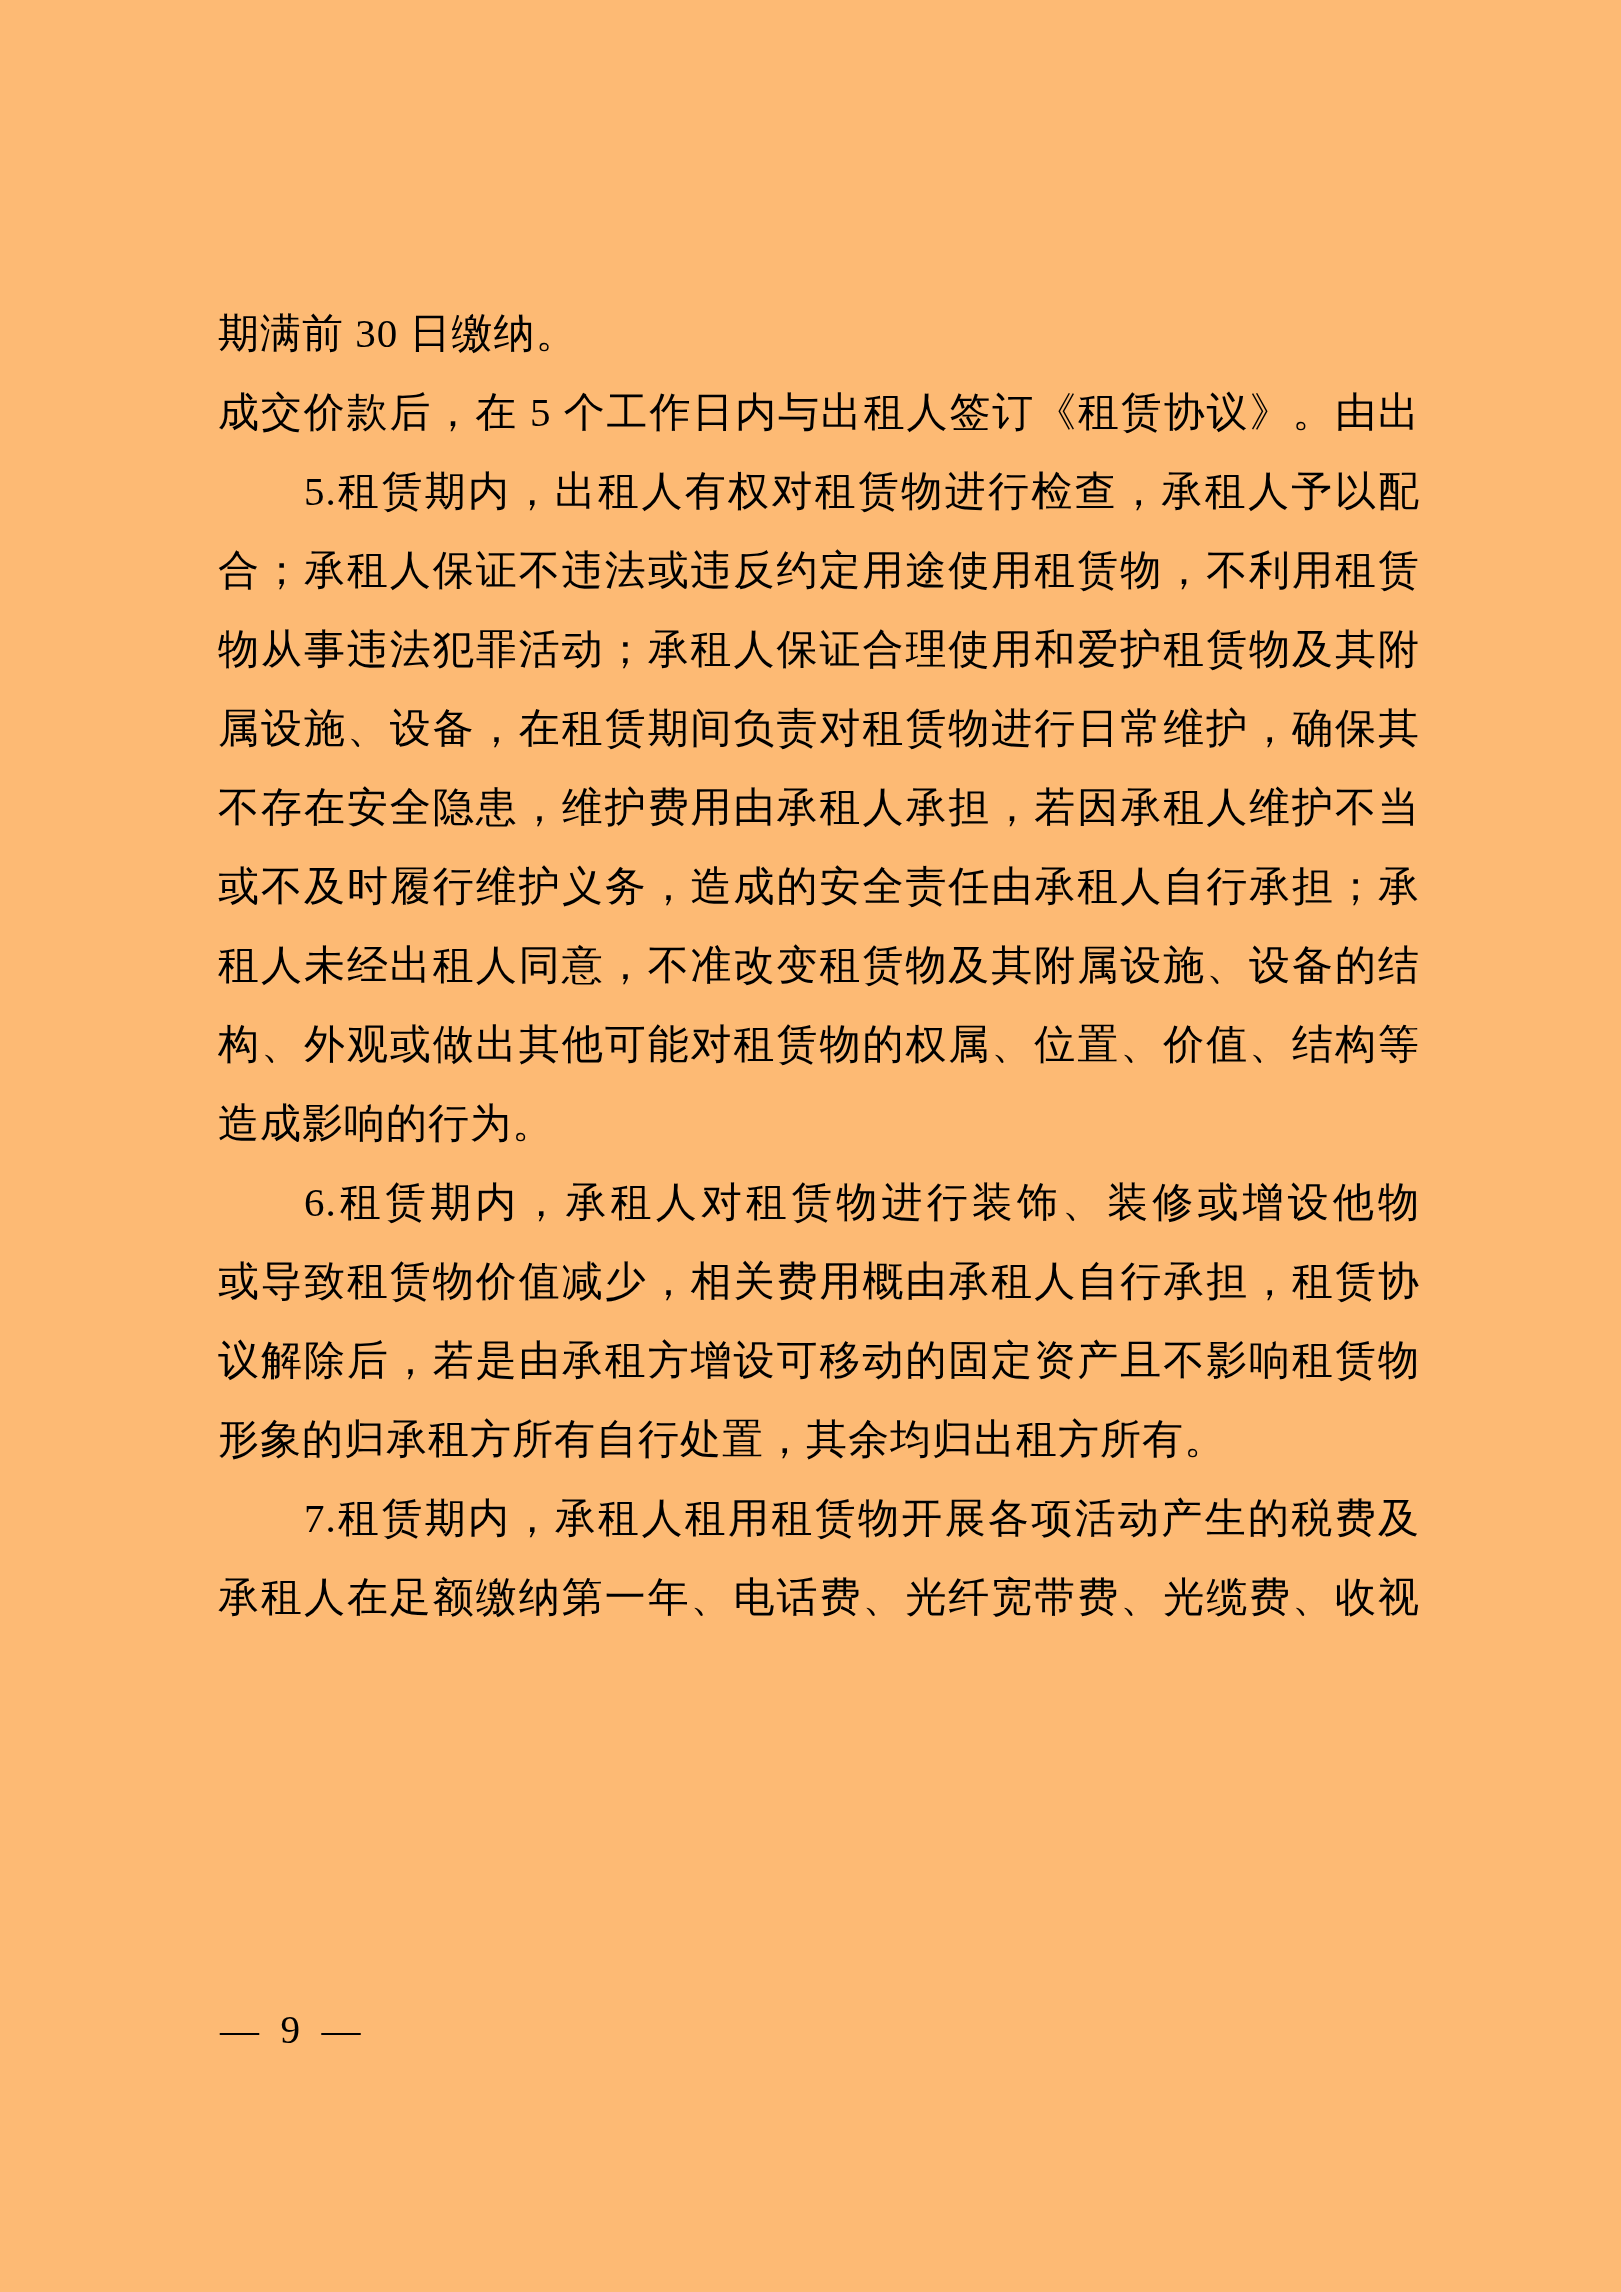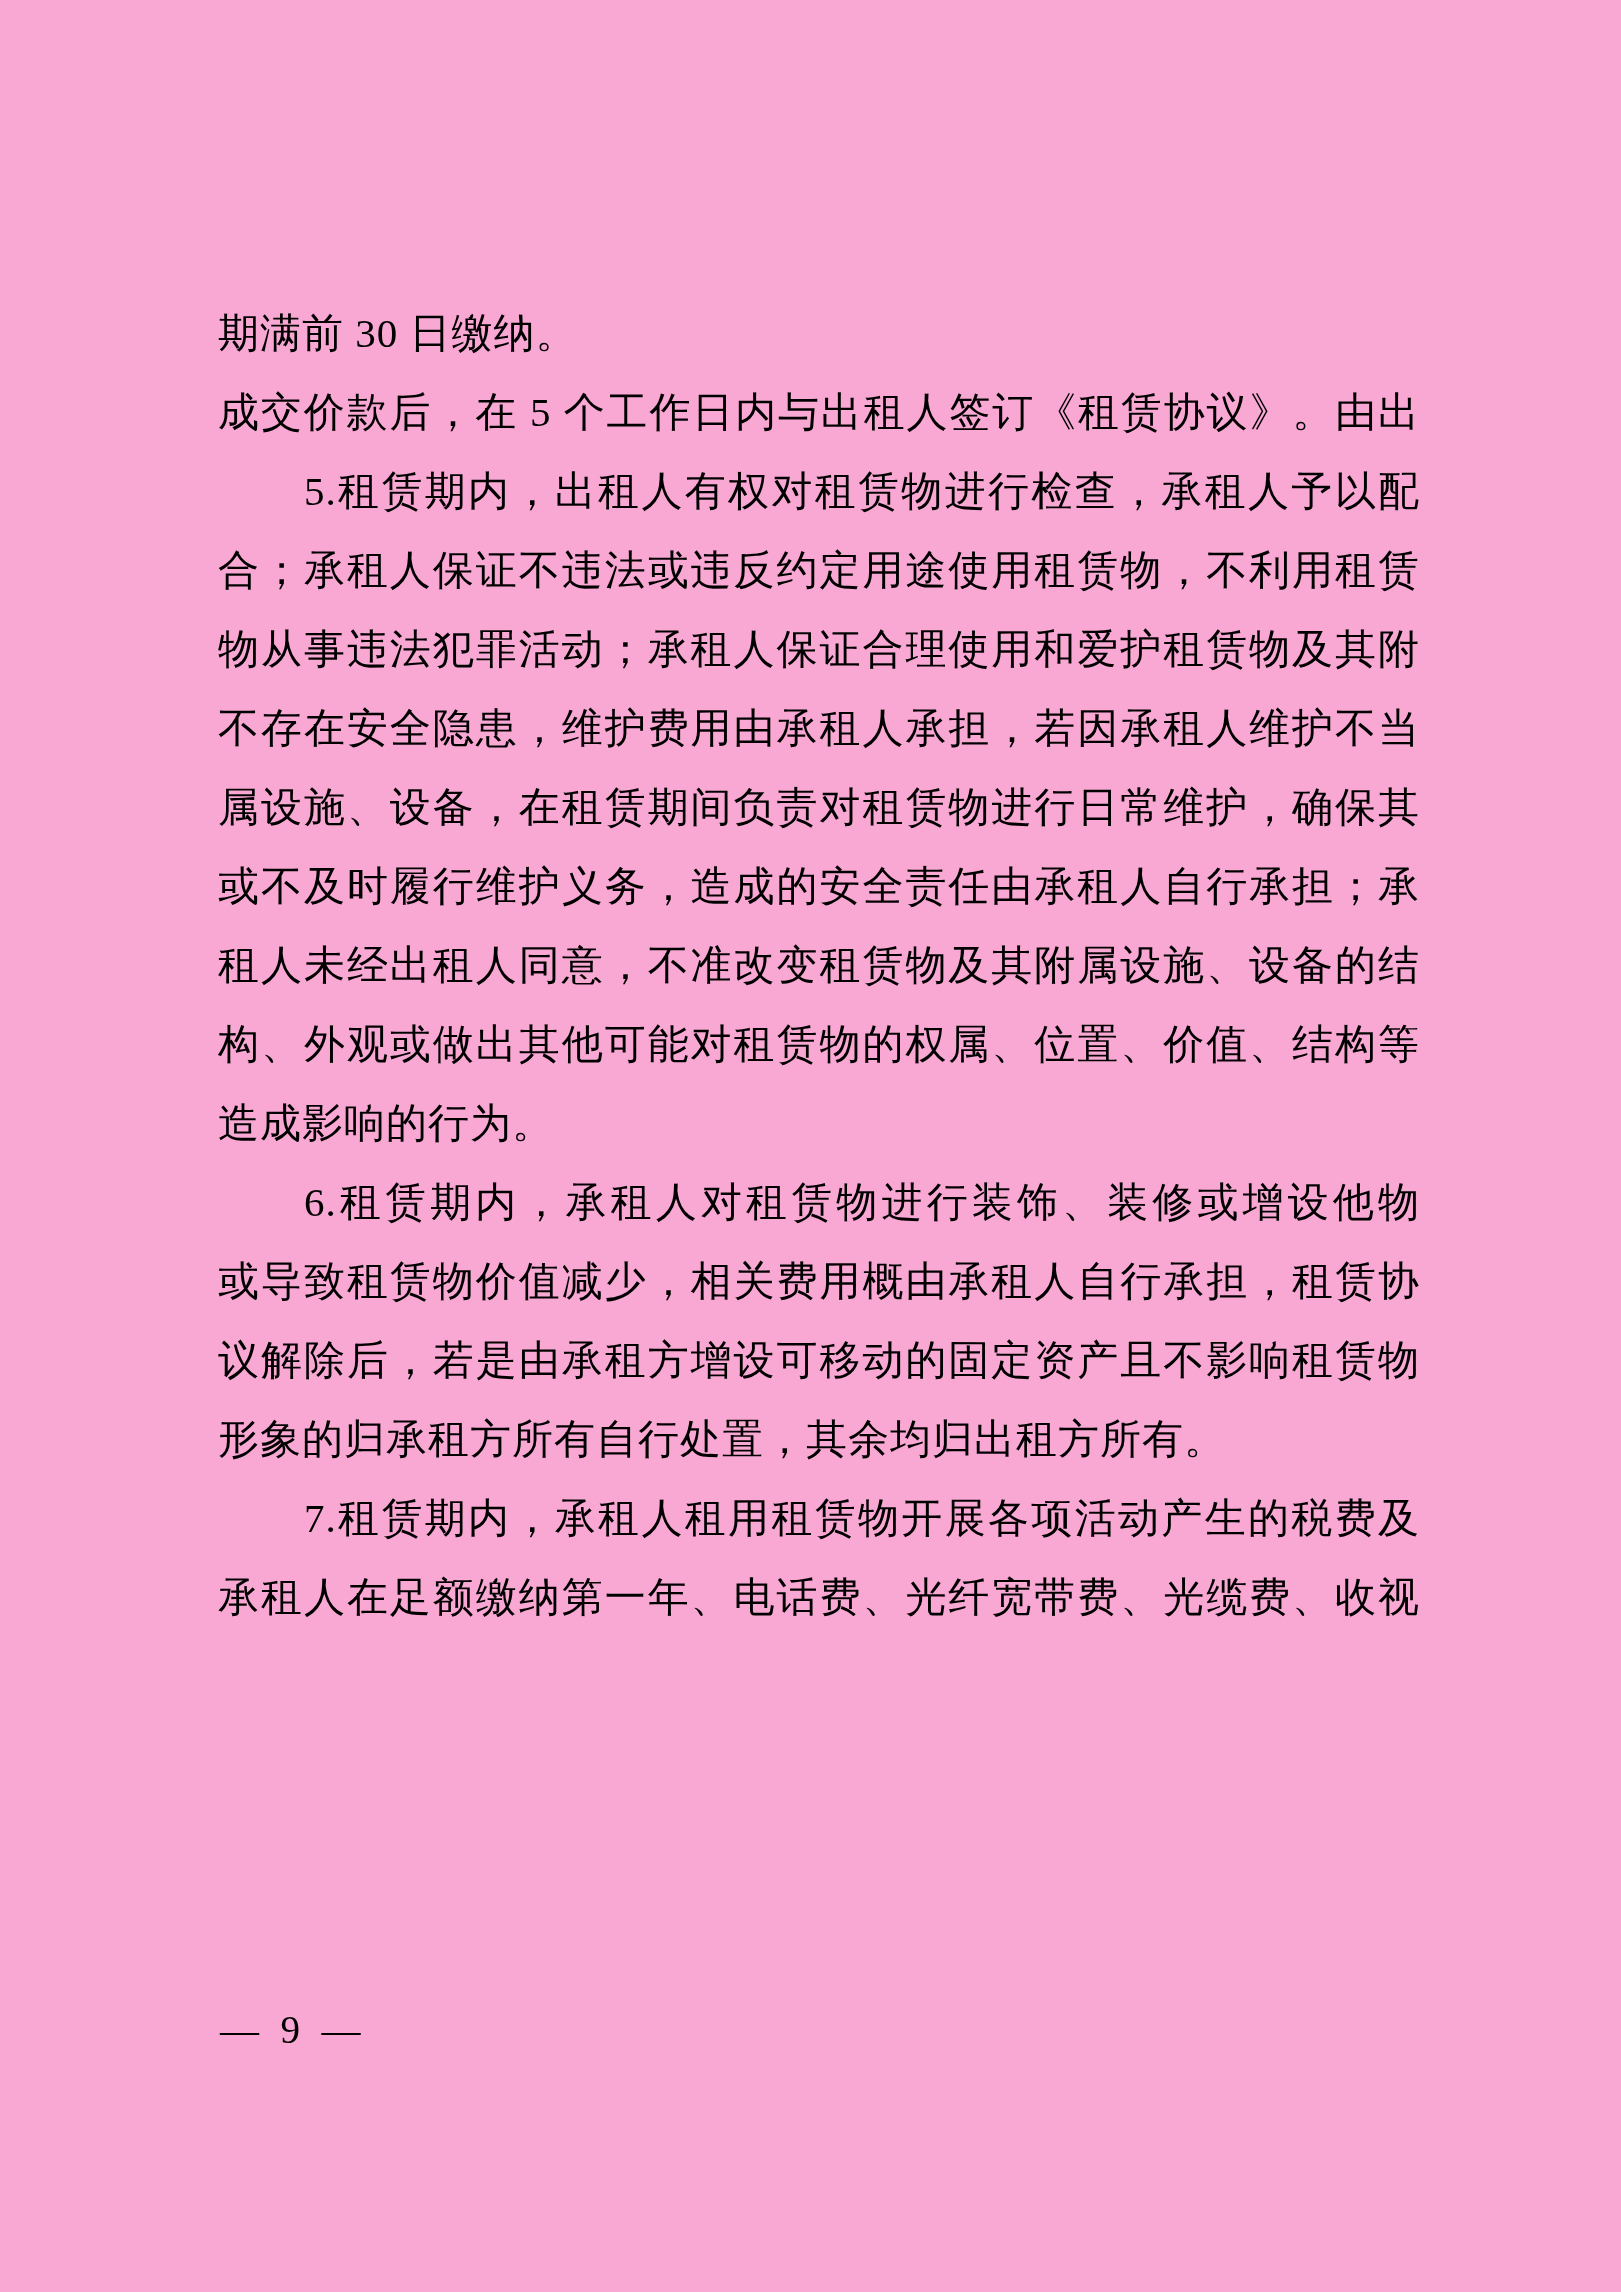--- a/index.html
+++ b/index.html
@@ -6,21 +6,21 @@
     margin: 0;
     padding: 0;
     background: #ffffff;
     color: #000000;
     font-family: "Liberation Serif", "DejaVu Serif", serif;
   }
   .page {
     position: relative;
     width: 1621px;
     height: 2293px;
-    background: #f9a8d4;
+    background: #fdba74;
     overflow: hidden;
   }
   .content {
     position: absolute;
     left: 218px;
     top: 294px;
     width: 1202px;
   }
   .line {
     height: 79px;
@@ -54,22 +54,22 @@
 </head>
 <body>
 
 <div class="page">
   <main class="content">
       <div class="line eop">期满前 30 日缴纳。</div>
       <div class="line">成交价款后，在 5 个工作日内与出租人签订《租赁协议》。由出</div>
       <div class="line indent">5.租赁期内，出租人有权对租赁物进行检查，承租人予以配</div>
       <div class="line">合；承租人保证不违法或违反约定用途使用租赁物，不利用租赁</div>
       <div class="line">物从事违法犯罪活动；承租人保证合理使用和爱护租赁物及其附</div>
+      <div class="line">属设施、设备，在租赁期间负责对租赁物进行日常维护，确保其</div>
       <div class="line">不存在安全隐患，维护费用由承租人承担，若因承租人维护不当</div>
-      <div class="line">属设施、设备，在租赁期间负责对租赁物进行日常维护，确保其</div>
       <div class="line">或不及时履行维护义务，造成的安全责任由承租人自行承担；承</div>
       <div class="line">租人未经出租人同意，不准改变租赁物及其附属设施、设备的结</div>
       <div class="line">构、外观或做出其他可能对租赁物的权属、位置、价值、结构等</div>
       <div class="line eop">造成影响的行为。</div>
       <div class="line indent">6.租赁期内，承租人对租赁物进行装饰、装修或增设他物的，</div>
       <div class="line">或导致租赁物价值减少，相关费用概由承租人自行承担，租赁协</div>
       <div class="line">议解除后，若是由承租方增设可移动的固定资产且不影响租赁物</div>
       <div class="line eop">形象的归承租方所有自行处置，其余均归出租方所有。</div>
       <div class="line indent">7.租赁期内，承租人租用租赁物开展各项活动产生的税费及</div>
       <div class="line">承租人在足额缴纳第一年、电话费、光纤宽带费、光缆费、收视</div>

